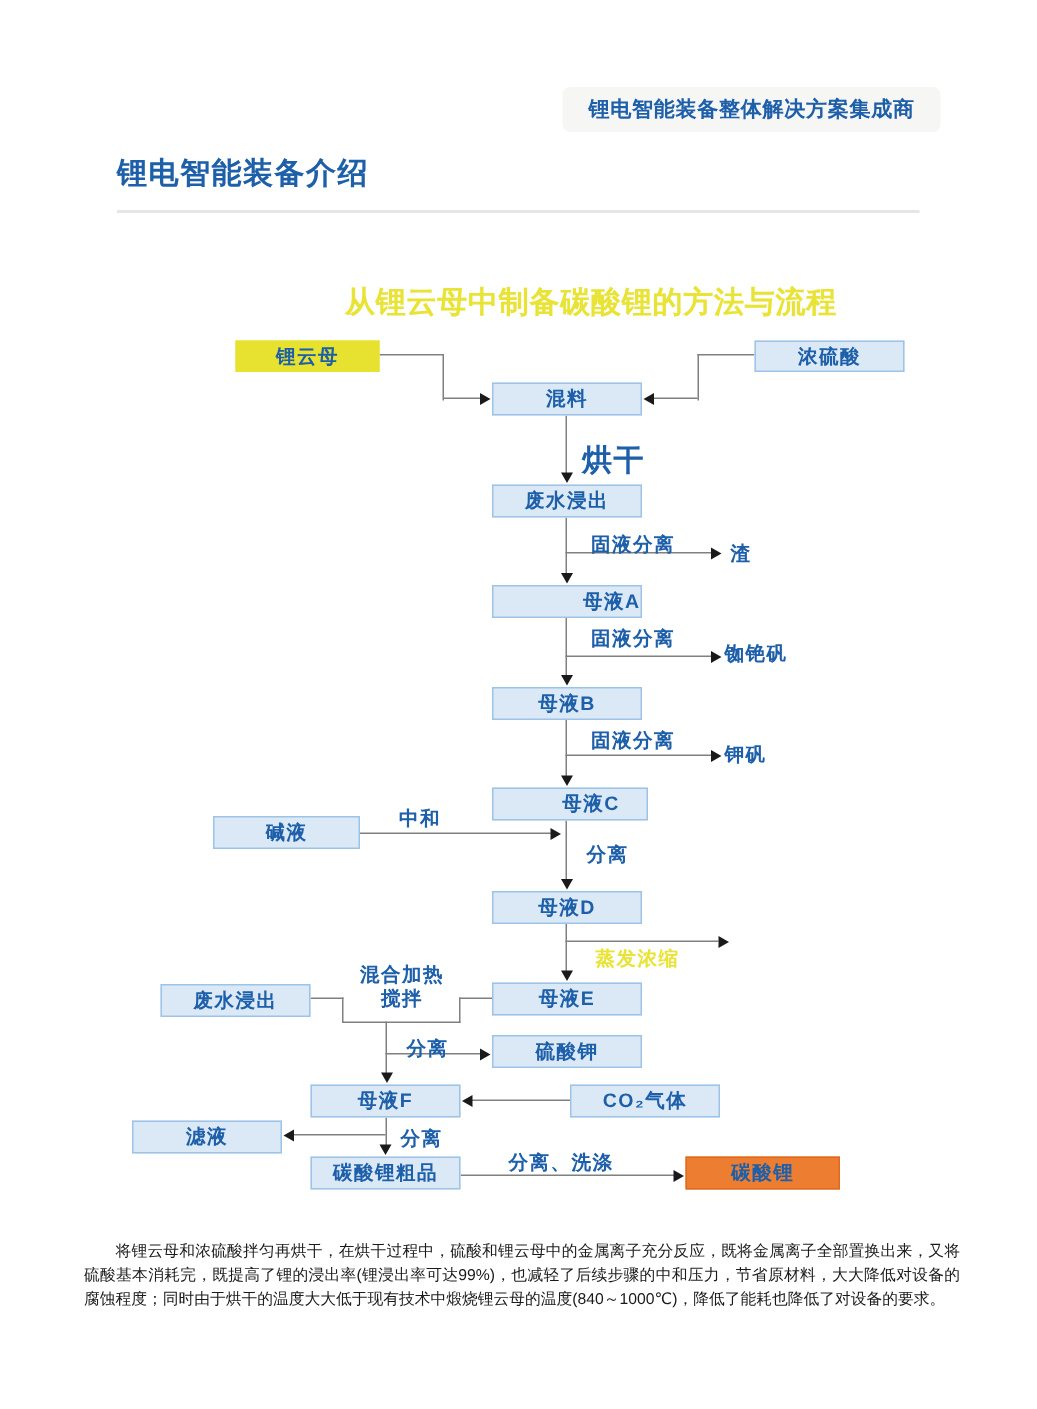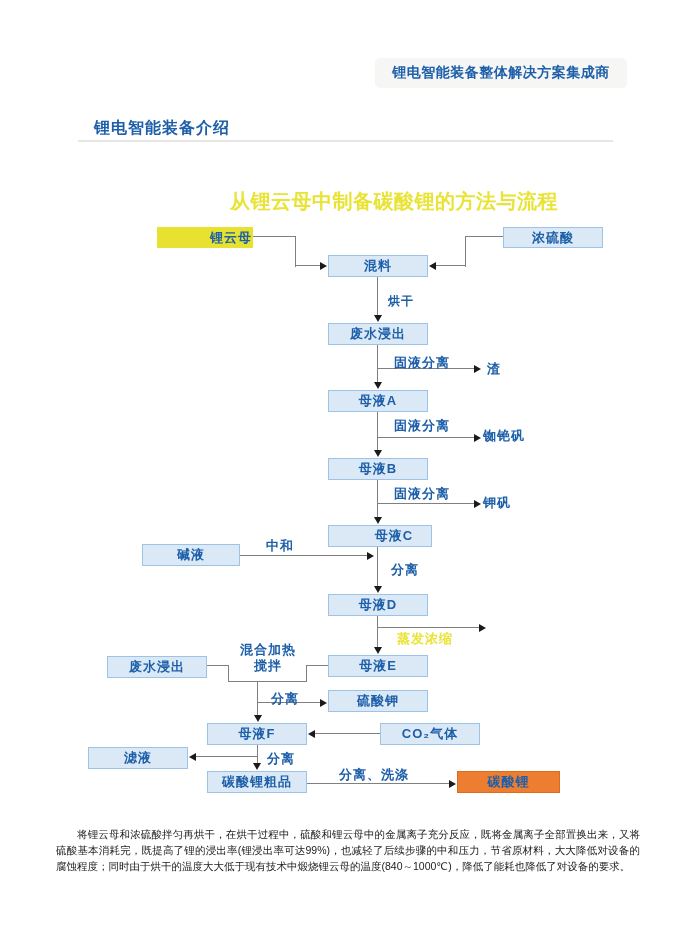--- a/index.html
+++ b/index.html
@@ -6,46 +6,46 @@
   .page{
     position:relative;width:691px;height:939px;background:#ffffff;overflow:hidden;
     font-family:"Liberation Sans","DejaVu Sans",sans-serif;
   }
   .badge{
     position:absolute;left:375px;top:58px;width:252px;height:30px;
     background:#f6f6f5;border-radius:5px;display:flex;align-items:center;justify-content:center;
     font-size:14px;font-weight:bold;color:var(--blue-text,#1d5fa9);letter-spacing:.5px;
   }
   .title{
-    position:absolute;left:78px;top:102px;margin:16px;font-size:16px;font-weight:bold;
+    position:absolute;left:78px;top:102px;margin:0;font-size:20px;font-weight:bold;
     color:var(--blue-text,#1d5fa9);letter-spacing:1px;
   }
   .title-rule{position:absolute;left:78px;top:140px;width:535px;height:2px;background:#e6e6e6;}
   .flow-title{
     position:absolute;left:230px;top:188px;font-size:20px;font-weight:bold;
     color:var(--yellow-text,#e8e335);white-space:nowrap;letter-spacing:.5px;
   }
   #diagram{position:absolute;left:0;top:0;width:691px;height:939px;}
   .node{
     position:absolute;box-sizing:border-box;display:flex;align-items:center;justify-content:center;
     font-size:13px;font-weight:bold;color:var(--blue-text,#1d5fa9);letter-spacing:1px;white-space:nowrap;
   }
   .node.blue{background:var(--node-fill,#dbe9f7);border:1px solid var(--node-border,#9dc3e6);}
-  .node.yellow{background:var(--yellow-node,#e6e22f);border:1px solid var(--yellow-node,#e6e22f);justify-content:flex-end;}
+  .node.yellow{background:var(--yellow-node,#e6e22f);border:1px solid var(--yellow-node,#e6e22f);}
   .node.orange{background:var(--orange-node,#ed7d31);border:1px solid #dd6b1e;}
   .node.circle{
     background:var(--mvr-fill,#dfa32a);border:none;border-radius:50%;
     flex-direction:column;font-size:12px;line-height:1.25;letter-spacing:0;
   }
   .node.circle span{display:block;}
   .elabel{
     position:absolute;font-size:13px;font-weight:bold;color:var(--blue-text,#1d5fa9);
     white-space:nowrap;letter-spacing:1px;
   }
-  .elabel.big{font-size:12px;}
+  .elabel.big{font-size:20px;}
   .elabel.yellow{color:var(--yellow-text,#e8e335);}
   .seg{position:absolute;background:var(--line-color,#808080);}
   .arr{position:absolute;width:0;height:0;}
   .arr.right{border-left:7px solid #1a1a1a;border-top:4px solid transparent;border-bottom:4px solid transparent;}
   .arr.left{border-right:7px solid #1a1a1a;border-top:4px solid transparent;border-bottom:4px solid transparent;}
   .arr.down{border-top:7px solid #1a1a1a;border-left:4px solid transparent;border-right:4px solid transparent;}
   .footer{
     position:absolute;left:56px;top:826px;width:584px;margin:0;
     font-size:10.5px;line-height:16px;color:#1a1a1a;text-align:justify;text-indent:2em;
   }
@@ -111,21 +111,21 @@
       </div>
       <div class="node blue" style="left: 503px; top: 227px; width: 100px; height: 21px;">
         <span>浓硫酸</span>
       </div>
       <div class="node blue" style="left: 328px; top: 255px; width: 100px; height: 22px;">
         <span>混料</span>
       </div>
       <div class="node blue" style="left: 328px; top: 323px; width: 100px; height: 22px;">
         <span>废水浸出</span>
       </div>
-      <div class="node blue" style="left: 328px; top: 390px; width: 100px; height: 22px;">
+      <div class="node blue" style="left: 328px; top: 390px; width: 100px; height: 22px; justify-content: flex-end;">
         <span>母液A</span>
       </div>
       <div class="node blue" style="left: 328px; top: 458px; width: 100px; height: 22px;">
         <span>母液B</span>
       </div>
       <div class="node blue" style="left: 328px; top: 525px; width: 104px; height: 22px; padding-left: 28px;">
         <span>母液C</span>
       </div>
       <div class="node blue" style="left: 142px; top: 544px; width: 98px; height: 22px; justify-content: center;">
         <span>碱液</span>

